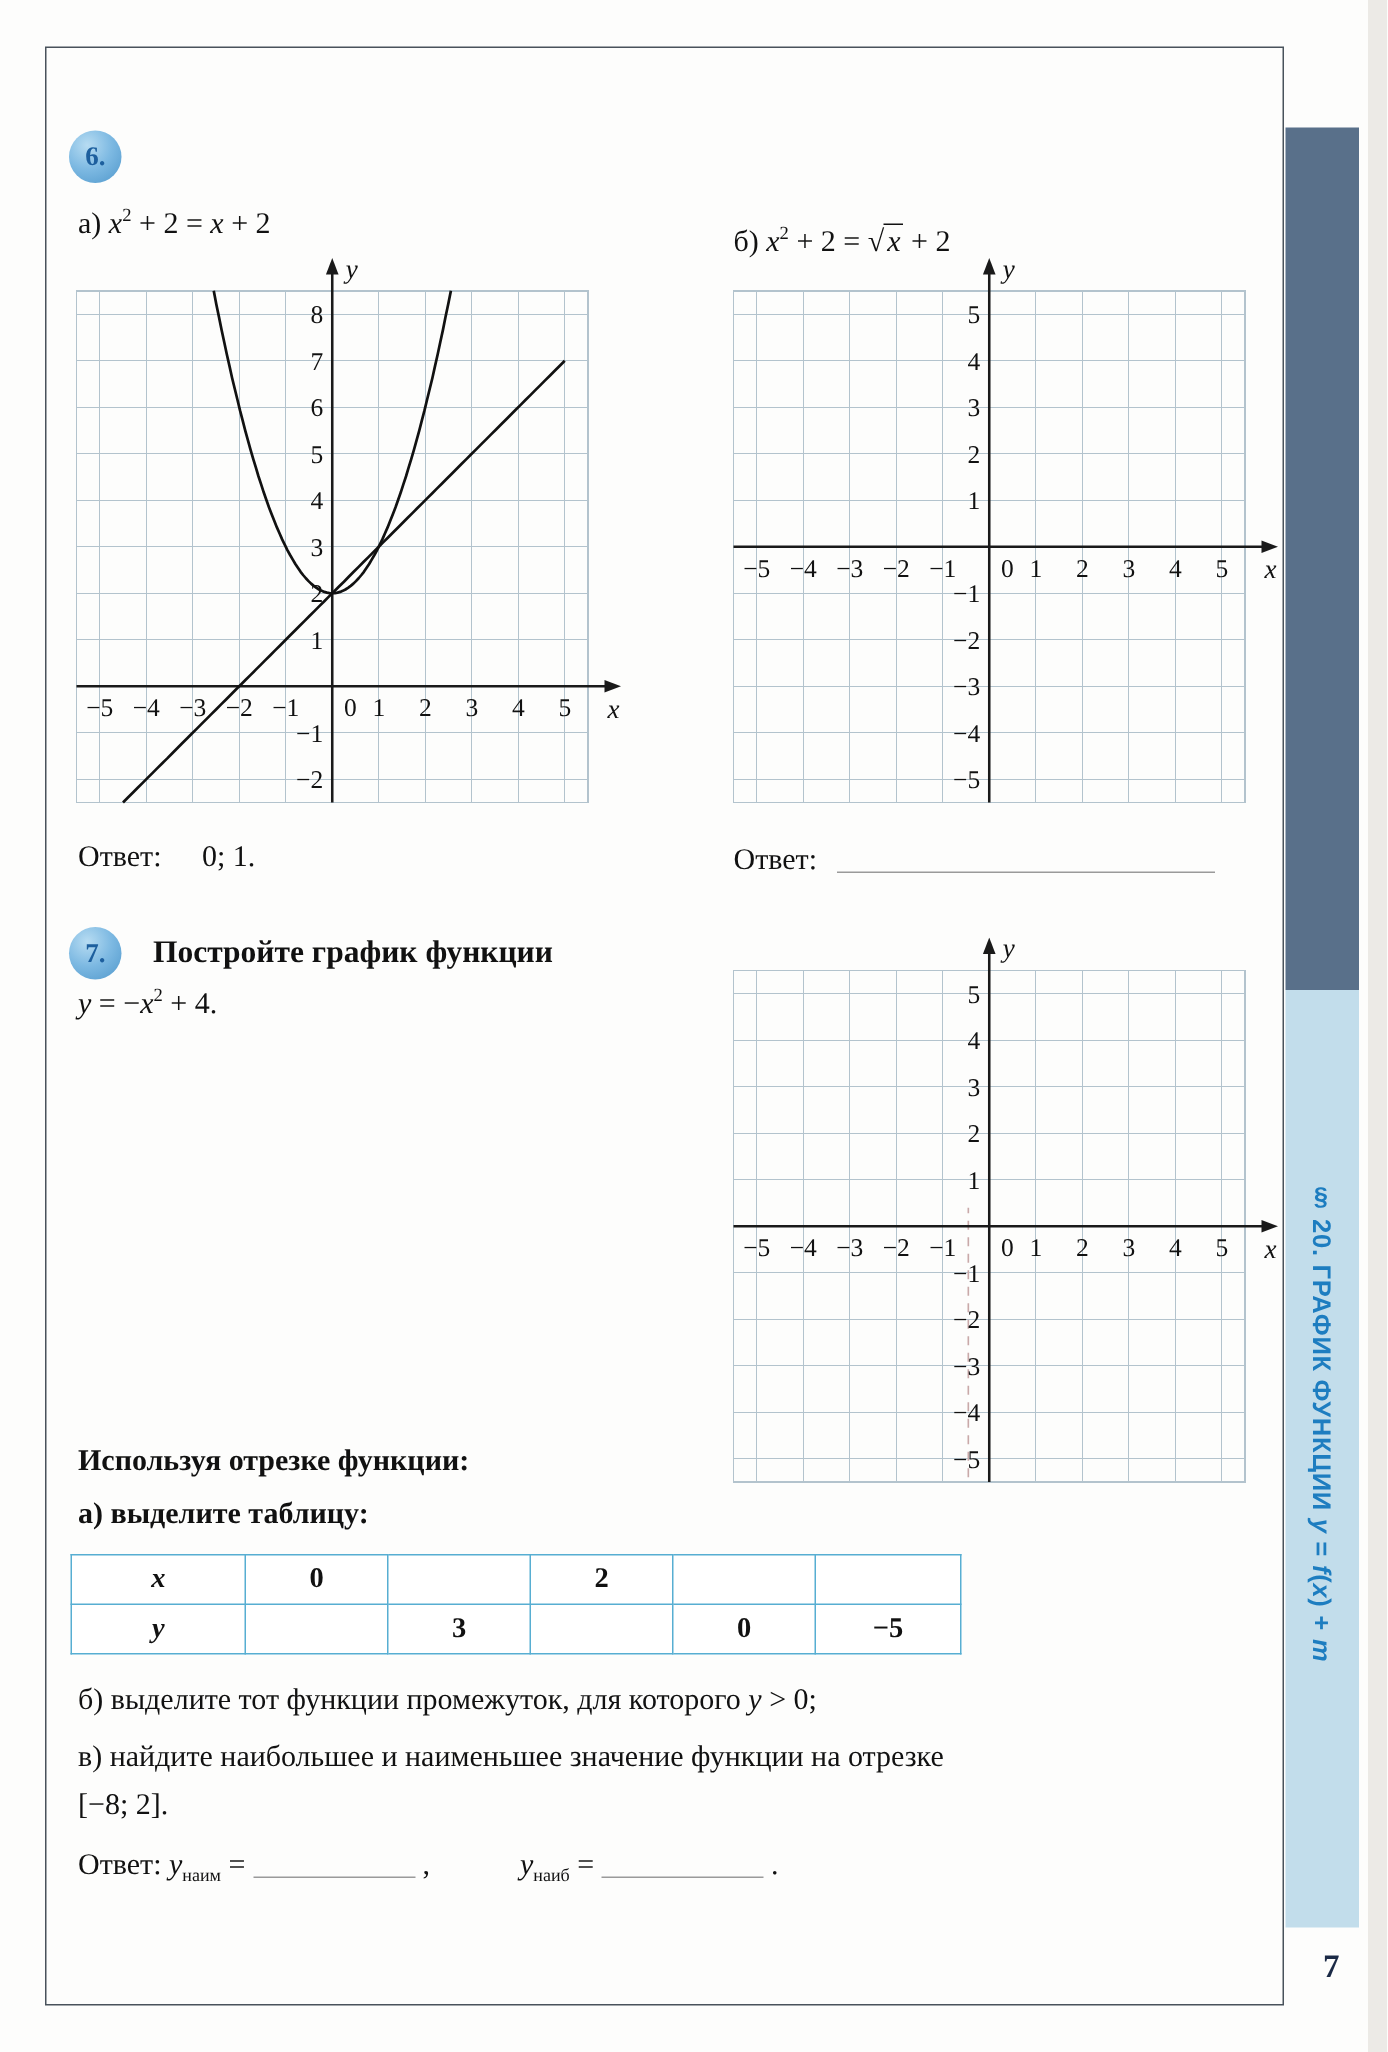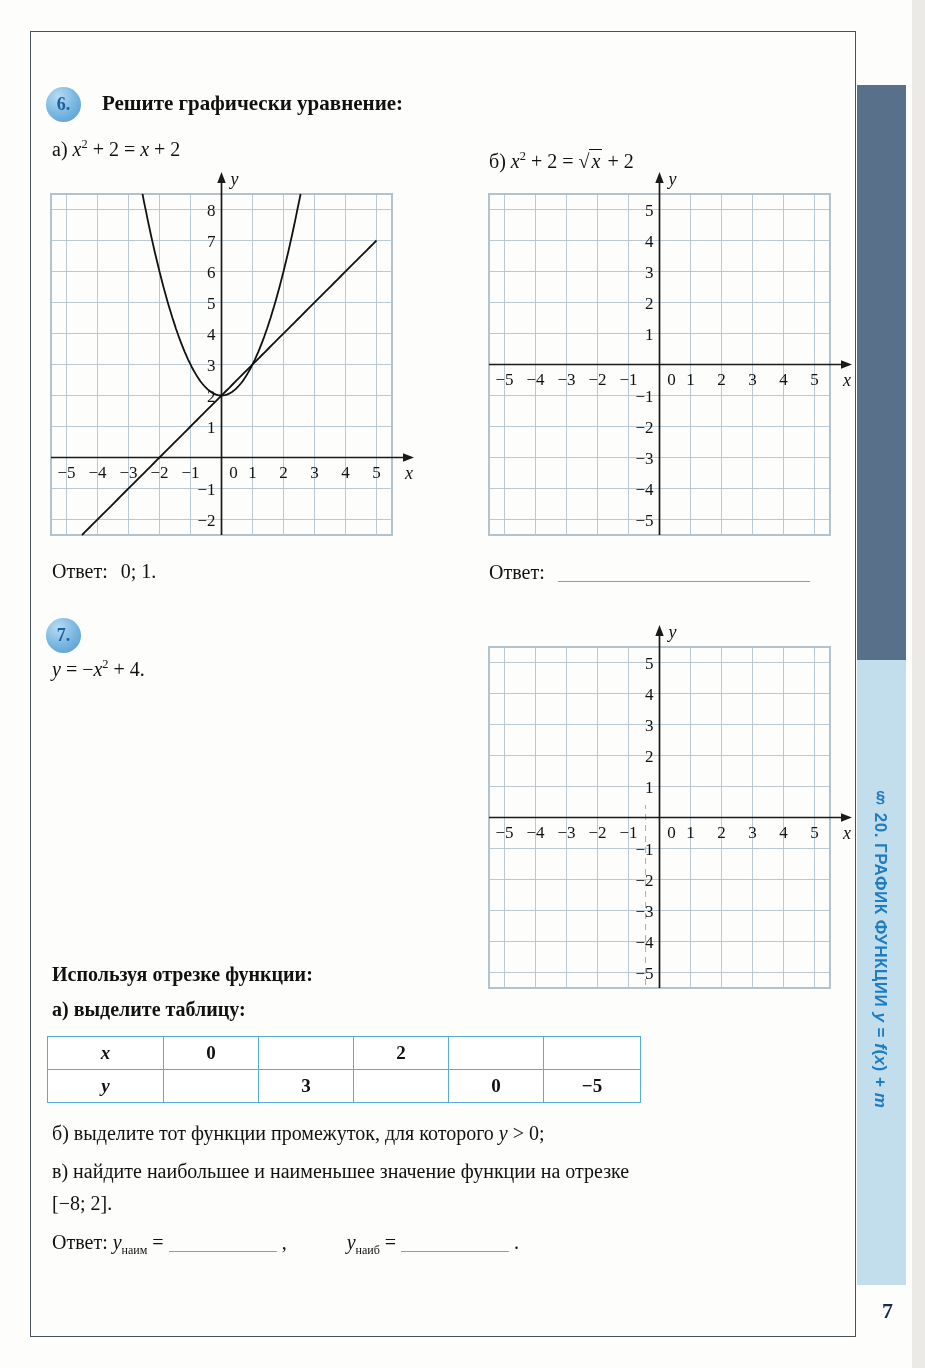--- a/index.html
+++ b/index.html
@@ -58,21 +58,20 @@
   <div class="frame"></div>
   <div class="edge-strip"></div>
 
   <div class="sidebar-dark"></div>
   <div class="sidebar-light">
     <div class="sidebar-text"><span>§ 20. ГРАФИК ФУНКЦИИ </span><span class="rt-i">y</span><span> = </span><span class="rt-i">f</span><span>(</span><span class="rt-i">x</span><span>) + </span><span class="rt-i">m</span></div>
   </div>
   <div class="page-number">7</div>
 
   <div class="badge" style="left:46px;top:87px">6.</div>
-  <div class="abs title" style="left:102px;top:91px">Решите графически уравнение:</div>
 
   <div class="abs formula" style="left:52px;top:138px"><span>а) </span><span class="rt-i">x</span><span class="rt-sup">2</span><span> + 2 = </span><span class="rt-i">x</span><span> + 2</span></div>
   <div class="abs formula" style="left:489px;top:150px"><span>б) </span><span class="rt-i">x</span><span class="rt-sup">2</span><span> + 2 = √</span><span class="rt-sqrti">x</span><span> + 2</span></div>
 
   <svg class="abs" style="left:44px;top:172px" width="370" height="370" viewBox="0 0 370 370">
       <line x1="22.5" y1="363" x2="22.5" y2="22" stroke="#b3c3cd" stroke-width="0.9" shape-rendering="crispEdges"></line>
       <line x1="53.5" y1="363" x2="53.5" y2="22" stroke="#b3c3cd" stroke-width="0.9" shape-rendering="crispEdges"></line>
       <line x1="84.5" y1="363" x2="84.5" y2="22" stroke="#b3c3cd" stroke-width="0.9" shape-rendering="crispEdges"></line>
       <line x1="115.5" y1="363" x2="115.5" y2="22" stroke="#b3c3cd" stroke-width="0.9" shape-rendering="crispEdges"></line>
       <line x1="146.5" y1="363" x2="146.5" y2="22" stroke="#b3c3cd" stroke-width="0.9" shape-rendering="crispEdges"></line>
@@ -172,28 +171,29 @@
       <text x="171.5" y="136.5" text-anchor="end" fill="#111" font-size="17">2</text>
       <text x="171.5" y="105.5" text-anchor="end" fill="#111" font-size="17">3</text>
       <text x="171.5" y="74.5" text-anchor="end" fill="#111" font-size="17">4</text>
       <text x="171.5" y="43.5" text-anchor="end" fill="#111" font-size="17">5</text>
       <text x="365" y="213.5" text-anchor="middle" fill="#111" font-size="18" font-style="italic">x</text>
       <text x="190.5" y="13" text-anchor="middle" fill="#111" font-size="18" font-style="italic">y</text>
     </svg>
 
   <div class="abs formula" style="left:52px;top:560px">
     <span>Ответ:</span>
-    <span style="margin-left:8px">0; 1.</span>
+    <span style="margin-left:22px">0; 1.</span>
   </div>
   <div class="abs formula" style="left:489px;top:560px">
     <span>Ответ:</span>
     <span class="blank" style="width:252px;margin-left:8px"></span>
   </div>
 
   <div class="badge" style="left:46px;top:618px">7.</div>
+  <div class="abs title" style="left:102px;top:622px">Постройте график функции</div>
   <div class="abs formula" style="left:52px;top:658px"><span class="rt-i">y</span><span> = −</span><span class="rt-i">x</span><span class="rt-sup">2</span><span> + 4.</span></div>
 
   <svg class="abs" style="left:482px;top:625px" width="370" height="370" viewBox="0 0 370 370">
       <line x1="22.5" y1="363" x2="22.5" y2="22" stroke="#b3c3cd" stroke-width="0.9" shape-rendering="crispEdges"></line>
       <line x1="53.5" y1="363" x2="53.5" y2="22" stroke="#b3c3cd" stroke-width="0.9" shape-rendering="crispEdges"></line>
       <line x1="84.5" y1="363" x2="84.5" y2="22" stroke="#b3c3cd" stroke-width="0.9" shape-rendering="crispEdges"></line>
       <line x1="115.5" y1="363" x2="115.5" y2="22" stroke="#b3c3cd" stroke-width="0.9" shape-rendering="crispEdges"></line>
       <line x1="146.5" y1="363" x2="146.5" y2="22" stroke="#b3c3cd" stroke-width="0.9" shape-rendering="crispEdges"></line>
       <line x1="177.5" y1="363" x2="177.5" y2="22" stroke="#b3c3cd" stroke-width="0.9" shape-rendering="crispEdges"></line>
       <line x1="208.5" y1="363" x2="208.5" y2="22" stroke="#b3c3cd" stroke-width="0.9" shape-rendering="crispEdges"></line>

